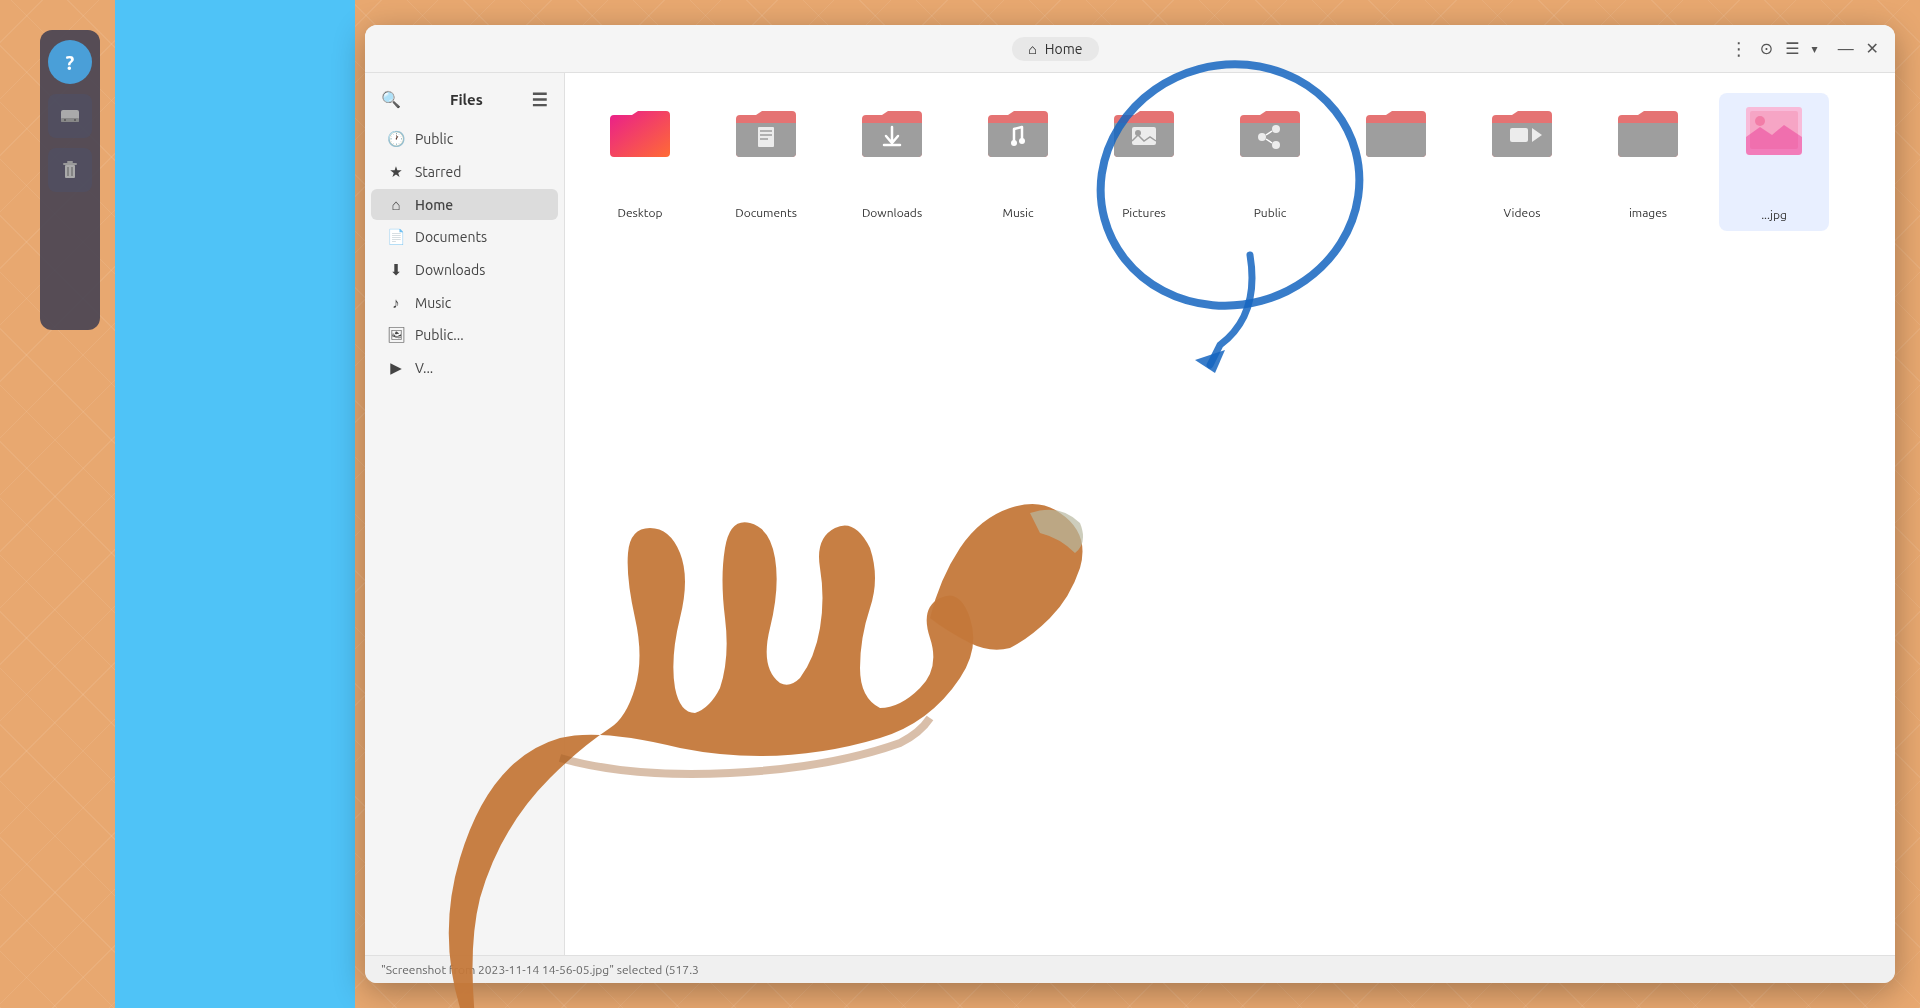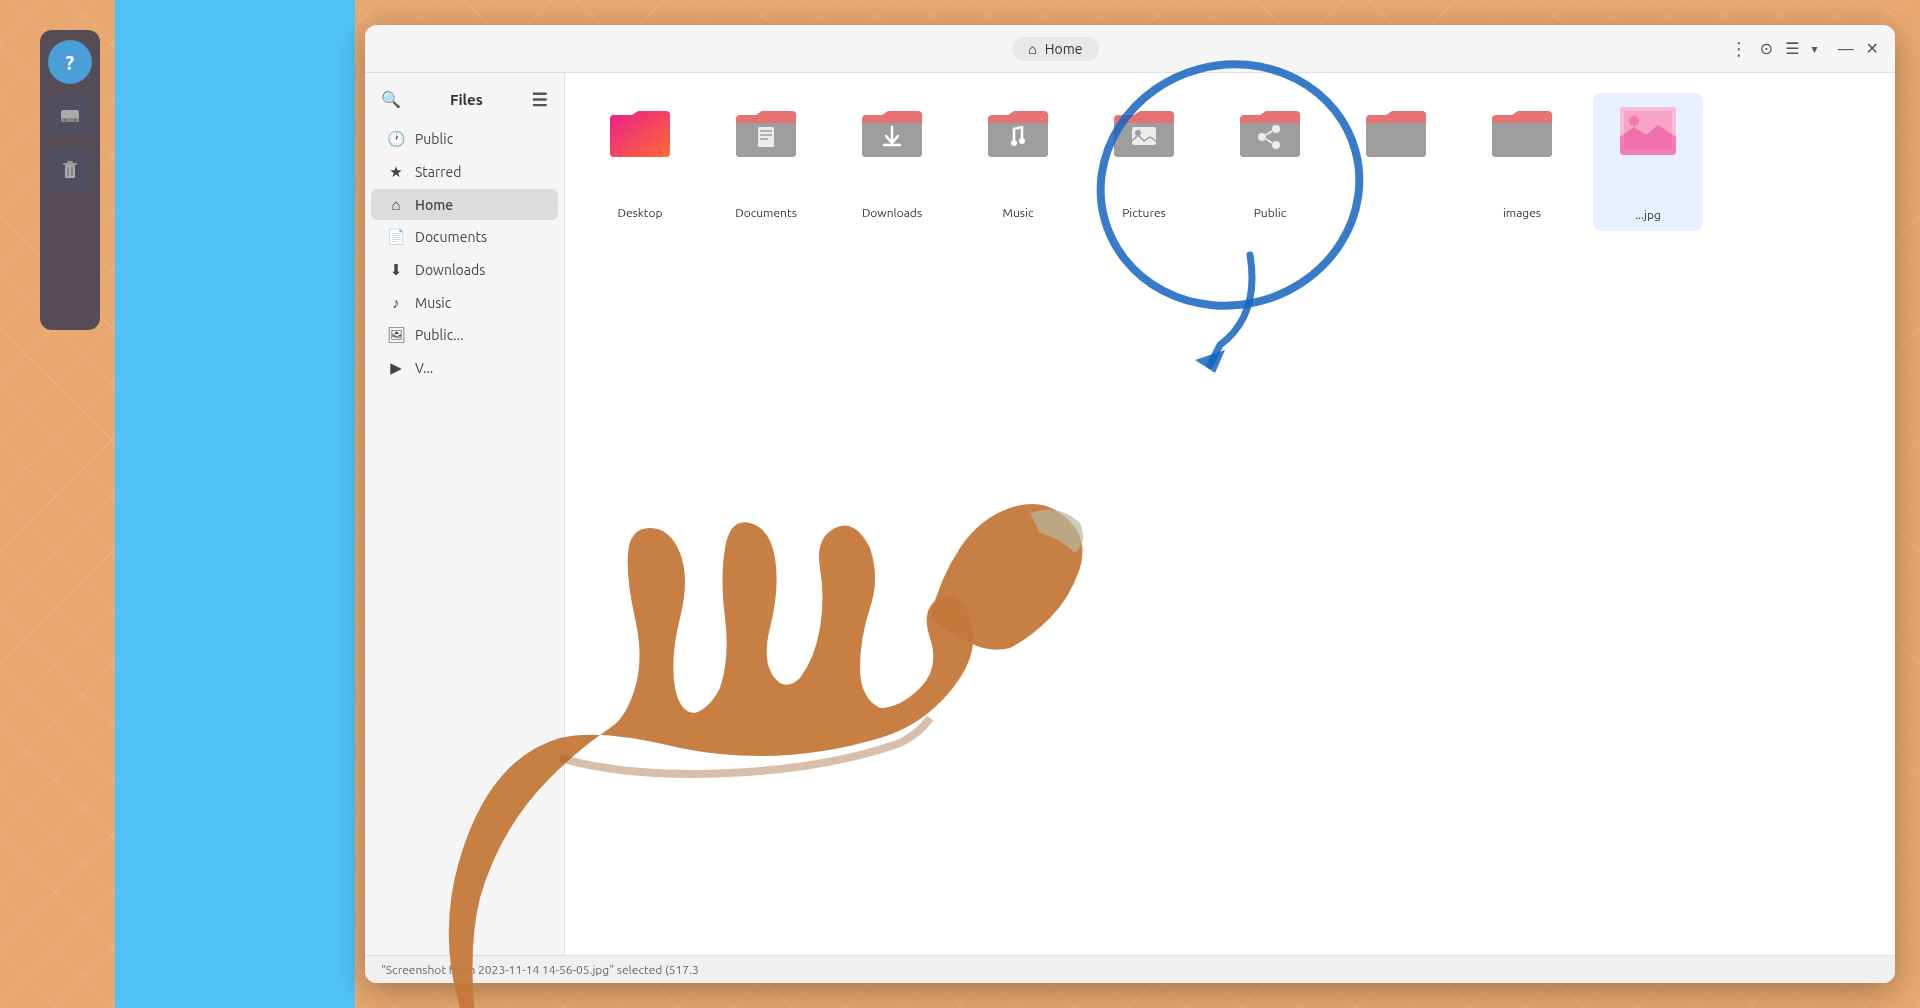--- a/index.html
+++ b/index.html
@@ -448,20 +448,32 @@
           <div class="file-item">
             <div class="file-icon">
               <svg viewBox="0 0 72 60" width="72" height="60">
                 <path d="M6,18 Q6,14 10,14 L26,14 L32,10 L62,10 Q66,10 66,14 L66,52 Q66,56 62,56 L10,56 Q6,56 6,52 Z" fill="#e57373"></path>
                 <path d="M6,22 L66,22 L66,52 Q66,56 62,56 L10,56 Q6,56 6,52 Z" fill="#9e9e9e"></path>
               </svg>
             </div>
             <span class="file-label"></span>
           </div>
 
+          <div class="file-item">
+            <div class="file-icon">
+              <svg viewBox="0 0 72 60" width="72" height="60">
+                <path d="M6,18 Q6,14 10,14 L26,14 L32,10 L62,10 Q66,10 66,14 L66,52 Q66,56 62,56 L10,56 Q6,56 6,52 Z" fill="#e57373"></path>
+                <path d="M6,22 L66,22 L66,52 Q66,56 62,56 L10,56 Q6,56 6,52 Z" fill="#9e9e9e"></path>
+
+                <rect x="24" y="27" width="18" height="14" rx="2" fill="white" opacity="0.8"></rect>
+                <polygon points="46,27 46,41 56,34" fill="white" opacity="0.8"></polygon>
+              </svg>
+            </div>
+            <span class="file-label">Videos</span>
+          </div>
 
           <div class="file-item">
             <div class="file-icon">
               <svg viewBox="0 0 72 60" width="72" height="60">
                 <path d="M6,18 Q6,14 10,14 L26,14 L32,10 L62,10 Q66,10 66,14 L66,52 Q66,56 62,56 L10,56 Q6,56 6,52 Z" fill="#e57373"></path>
                 <path d="M6,22 L66,22 L66,52 Q66,56 62,56 L10,56 Q6,56 6,52 Z" fill="#9e9e9e"></path>
               </svg>
             </div>
             <span class="file-label">images</span>
           </div>

